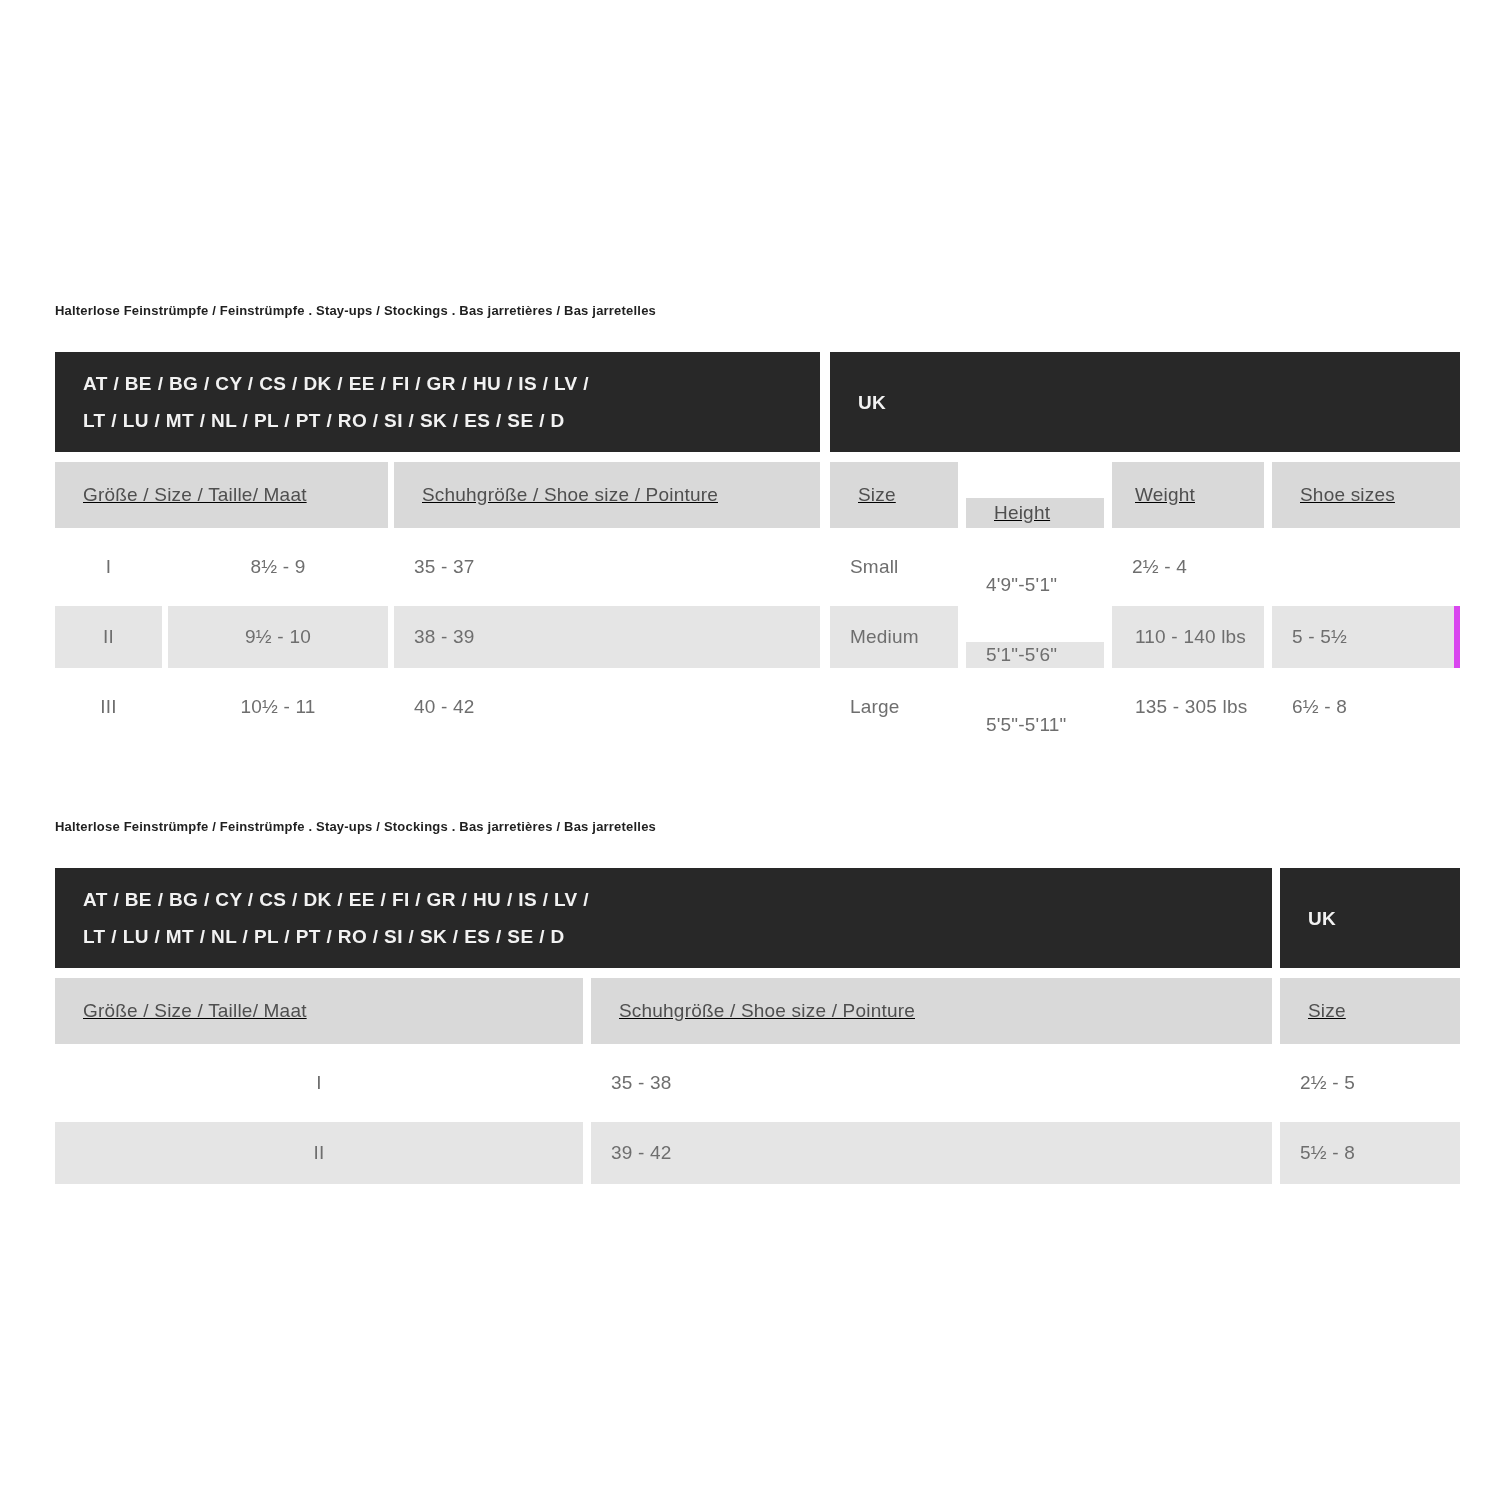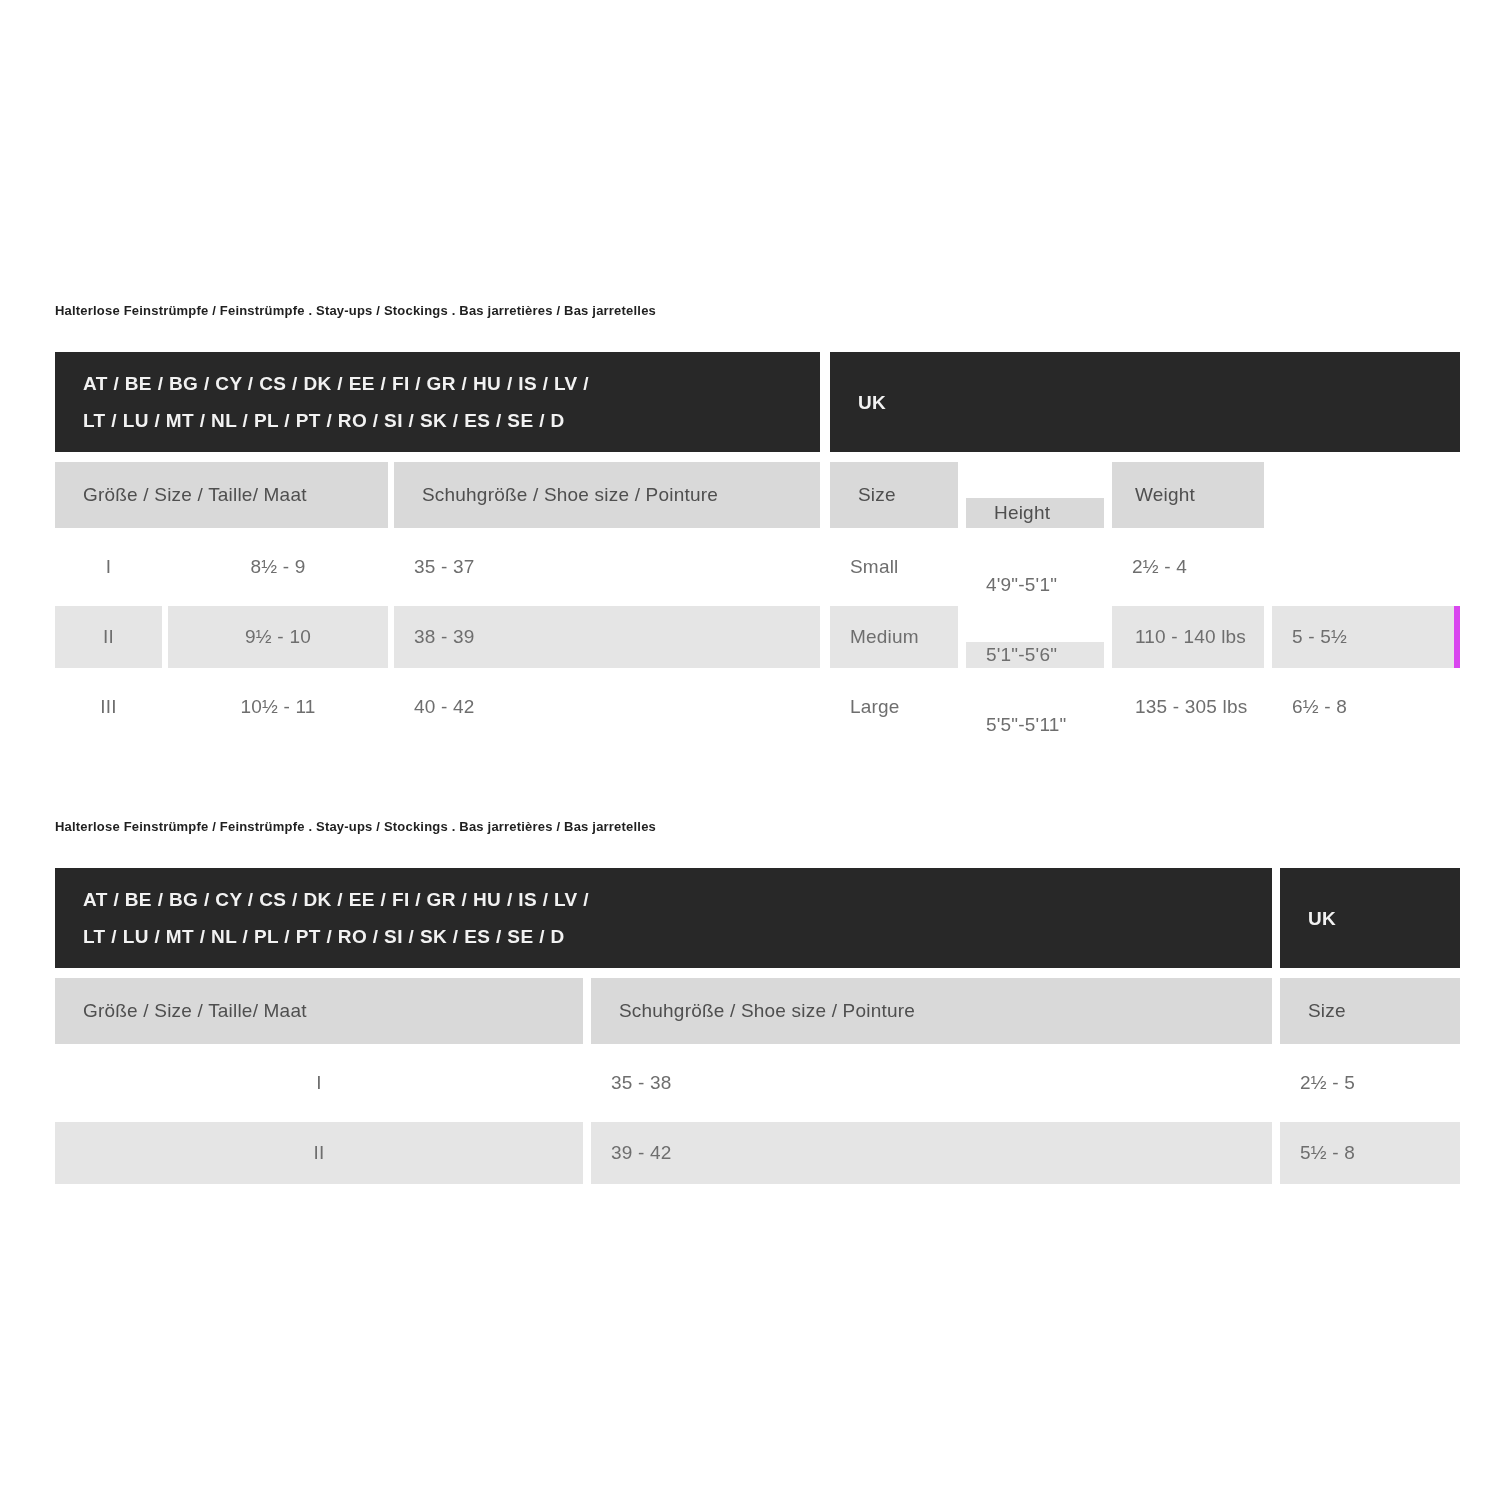--- a/index.html
+++ b/index.html
@@ -40,21 +40,21 @@
     letter-spacing: 0.4px;
     display: flex;
     flex-direction: column;
     justify-content: center;
     padding-left: 28px;
     line-height: 37px;
     white-space: nowrap;
   }
 
   
-  .row.sub { height: 66px; margin-bottom: 4px; }
+  .row.sub { height: 66px; margin-bottom: 4px; text-decoration: underline; }
   .sub .cell {
     background: #d9d9d9;
     color: #4f4f4f;
     font-size: 19px;
     letter-spacing: 0.2px;
     display: flex;
     align-items: center;
     padding-left: 28px;
     white-space: nowrap;
   }
@@ -113,20 +113,21 @@
           <div>UK</div>
         </div>
       </div>
 
       <div class="row sub">
         <div class="cell cA">Größe / Size / Taille/ Maat</div>
         <div class="cell cB">Schuhgröße / Shoe size / Pointure</div>
         <div class="cell c4">Size</div>
         <div class="cell c5">Height</div>
         <div class="cell c6">Weight</div>
+        <div class="cell c7">Shoe sizes</div>
       </div>
 
       <div class="row data">
         <div class="cell c1 center">I</div>
         <div class="cell c2 center">8½ - 9</div>
         <div class="cell c3">35 - 37</div>
         <div class="cell c4">Small</div>
         <div class="cell c5">4'9"-5'1"</div>
         <div class="cell c7">2½ - 4</div>
       </div>

